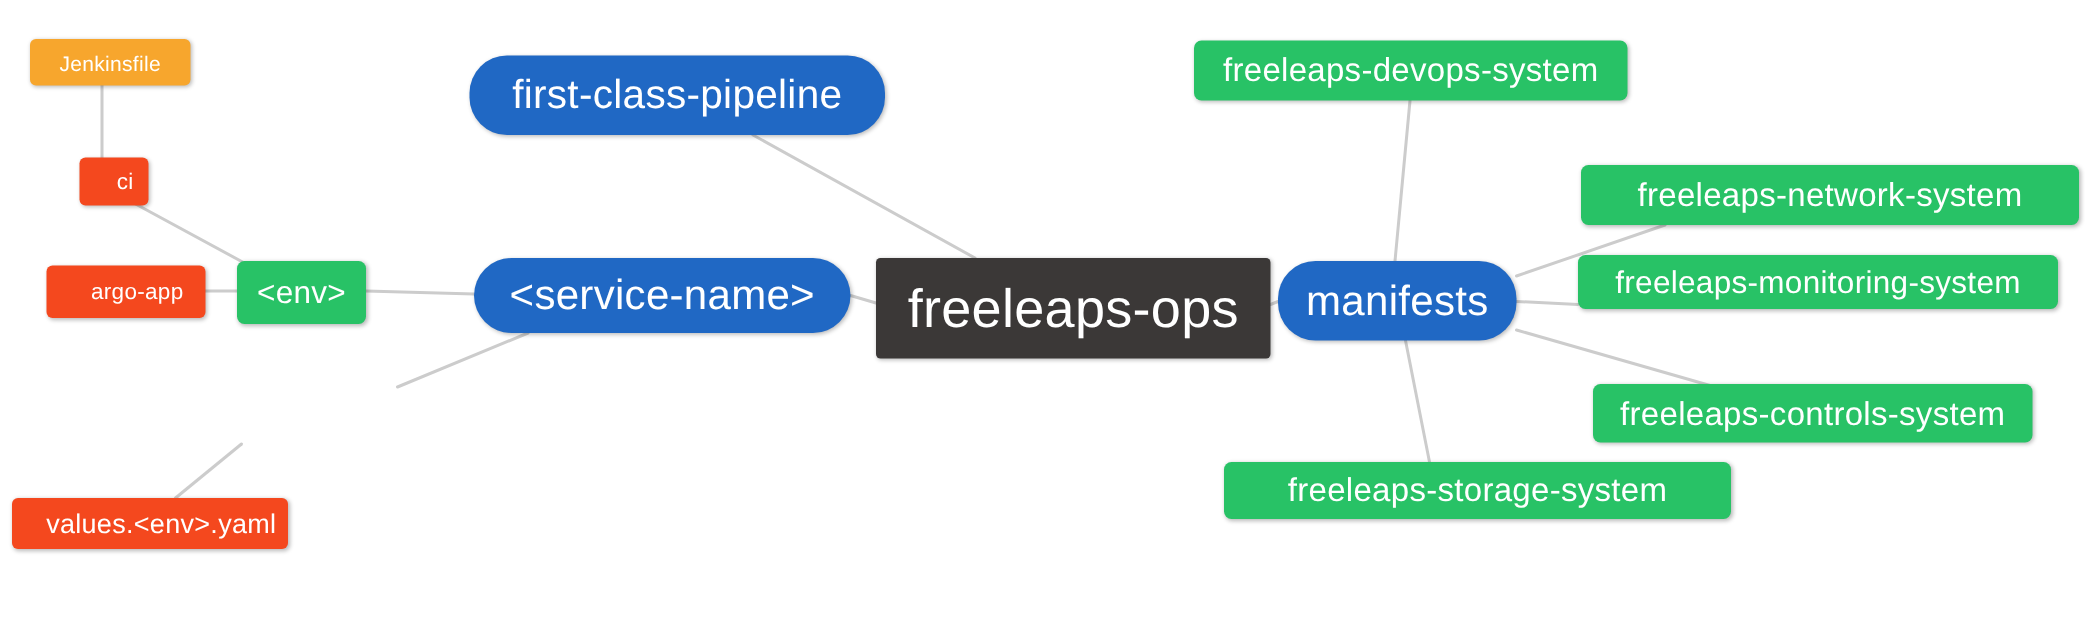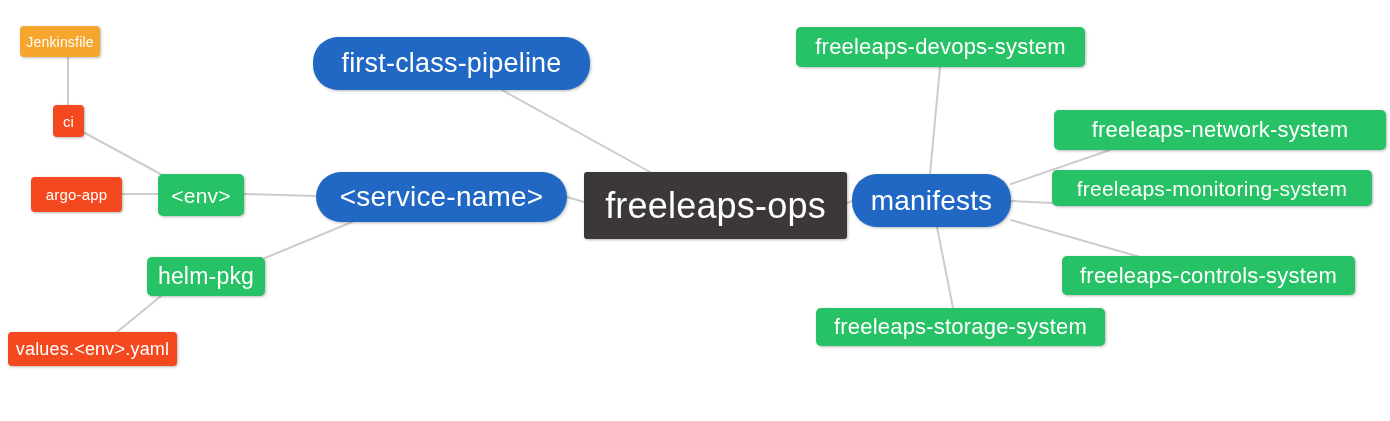--- a/index.html
+++ b/index.html
@@ -36,21 +36,21 @@
     white-space: nowrap;
     cursor: pointer;
     line-height: 1;
     letter-spacing: 0.2px;
     user-select: none;
   }
   .c-root   { background: #3b3837; border-radius: 3px; text-align: center; }
   .c-blue   { background: #2068c4; border-radius: 25px; }
   .c-green  { background: #28c266; }
   .c-orange { background: #f7a62d; border-radius: 4px; }
-  .c-red    { background: #f4481e; border-radius: 4px; }
+  .c-red    { background: #f4481e; border-radius: 4px; padding-left: 15px; }
 </style>
 </head>
 <body>
 
 <div class="canvas" style="width: 1390px; height: 421px; background: rgb(255, 255, 255);">
   <svg class="edge-layer" xmlns="http://www.w3.org/2000/svg" viewBox="0 0 1390 421">
       <line x1="68" y1="57" x2="68" y2="105" stroke="#cccccc"></line>
       <line x1="83" y1="132" x2="166" y2="177" stroke="#cccccc"></line>
       <line x1="122" y1="194" x2="158" y2="194" stroke="#cccccc"></line>
       <line x1="244" y1="194" x2="316" y2="196" stroke="#cccccc"></line>
@@ -59,28 +59,27 @@
       <line x1="502" y1="90" x2="650" y2="172" stroke="#cccccc"></line>
       <line x1="567" y1="197" x2="584" y2="202" stroke="#cccccc"></line>
       <line x1="847" y1="203" x2="852" y2="201" stroke="#cccccc"></line>
       <line x1="930" y1="174" x2="940" y2="67" stroke="#cccccc"></line>
       <line x1="1011" y1="184" x2="1110" y2="150" stroke="#cccccc"></line>
       <line x1="1011" y1="201" x2="1052" y2="203" stroke="#cccccc"></line>
       <line x1="1011" y1="220" x2="1140" y2="257" stroke="#cccccc"></line>
       <line x1="937" y1="227" x2="953" y2="308" stroke="#cccccc"></line>
     </svg>
 
-<div class="node c-orange" style="left: 20px; top: 26px; width: 80px; height: 31px; font-size: 14px;">Jenkinsfile</div>
+<div class="node c-orange" style="left: 20px; top: 26px; width: 107px; height: 31px; font-size: 14px;">Jenkinsfile</div>
     <div class="node c-red" style="left: 53px; top: 105px; width: 31px; height: 32px; font-size: 15px;">ci</div>
     <div class="node c-red" style="left: 31px; top: 177px; width: 91px; height: 35px; font-size: 15px;">argo-app</div>
     <div class="node c-green" style="left: 158px; top: 174px; width: 86px; height: 42px; font-size: 21px;">&lt;env&gt;</div>
-    <div class="node c-green" style="left: 147px; top: 257px; width: 118px; height: 39px; font-size: 23px;">helm-pkg</div>
     <div class="node c-red" style="left: 8px; top: 332px; width: 169px; height: 34px; font-size: 18px;">values.&lt;env&gt;.yaml</div>
     <div class="node c-blue" style="left: 313px; top: 37px; width: 277px; height: 53px; font-size: 27px;">first-class-pipeline</div>
     <div class="node c-blue" style="left: 316px; top: 172px; width: 251px; height: 50px; font-size: 28px;">&lt;service-name&gt;</div>
     <div class="node c-root" style="left: 584px; top: 172px; width: 263px; height: 67px; font-size: 36px;">freeleaps-ops</div>
     <div class="node c-blue" style="left: 852px; top: 174px; width: 159px; height: 53px; font-size: 28px;">manifests</div>
     <div class="node c-green" style="left: 796px; top: 27px; width: 289px; height: 40px; font-size: 22px;">freeleaps-devops-system</div>
     <div class="node c-green" style="left: 1054px; top: 110px; width: 332px; height: 40px; font-size: 22px;">freeleaps-network-system</div>
     <div class="node c-green" style="left: 1052px; top: 170px; width: 320px; height: 36px; font-size: 21px;">freeleaps-monitoring-system</div>
     <div class="node c-green" style="left: 1062px; top: 256px; width: 293px; height: 39px; font-size: 22px;">freeleaps-controls-system</div>
-    <div class="node c-green" style="left: 816px; top: 308px; width: 289px; height: 38px; font-size: 22px;">freeleaps-storage-system</div>
+    <div class="node c-green" style="left: 816px; top: 308px; width: 338px; height: 38px; font-size: 22px;">freeleaps-storage-system</div>
   </div>
 
 </body></html>

